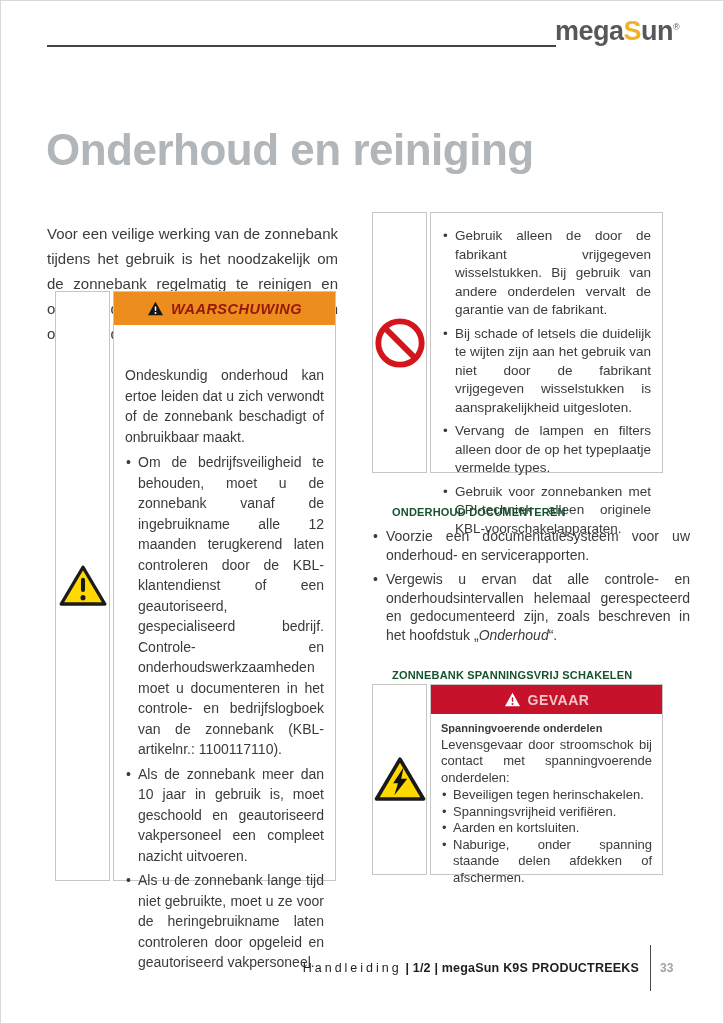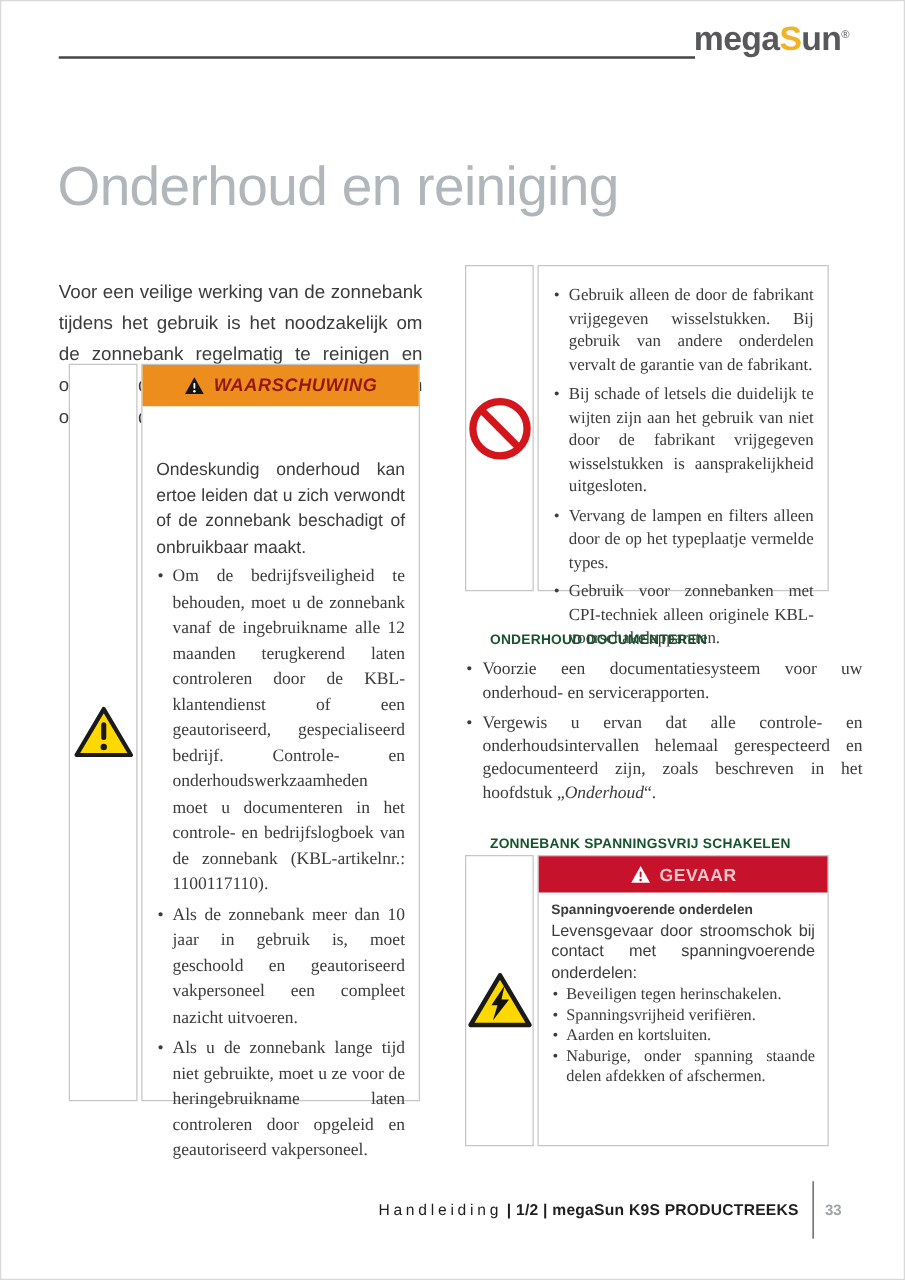--- a/index.html
+++ b/index.html
@@ -20,50 +20,50 @@
   .page{
     position:relative;width:724px;height:1024px;background:#ffffff;
     font-family:"Liberation Sans", sans-serif;color:var(--body-text);
     overflow:hidden;margin:0 auto;box-shadow:0 0 0 1px #d9d9d9 inset;
   }
   
   .header-rule{position:absolute;left:47px;top:45px;width:509px;height:2px;background:#454545;}
   .logo{position:absolute;left:555px;top:16px;font-size:27px;font-weight:bold;color:var(--logo-gray);letter-spacing:-0.5px;white-space:nowrap;}
   .logo .accent{color:var(--logo-yellow);}
   .logo .reg{font-size:9px;vertical-align:super;font-weight:normal;letter-spacing:0;}
-  .page-title{position:absolute;left:46px;top:96px;font-size:44px;font-weight:normal;color:var(--title-gray);letter-spacing:-0.5px;}
+  .page-title{position:absolute;left:46px;top:96px;font-size:44px;font-weight:bold;color:var(--title-gray);letter-spacing:-0.5px;}
   
   .intro{position:absolute;left:47px;top:206px;width:291px;font-size:15px;line-height:25px;text-align:justify;}
   
   .hazard-box{position:absolute;display:flex;gap:3px;box-sizing:border-box;}
   .icon-cell{width:55px;flex:0 0 55px;border:1px solid var(--border-gray);box-sizing:border-box;display:flex;align-items:center;justify-content:center;background:#fff;}
   .content-cell{flex:1;border:1px solid var(--border-gray);box-sizing:border-box;background:#fff;display:flex;flex-direction:column;}
   .box-header{display:flex;align-items:center;justify-content:center;gap:7px;font-weight:bold;letter-spacing:0.5px;flex:0 0 auto;}
   .box-header.orange{background:var(--accent-orange);color:var(--warning-text);height:33px;font-size:14.5px;font-style:italic;}
   .box-header.red{background:var(--accent-red);color:var(--danger-header-text);height:29px;font-size:14px;}
   
   .warning-box{left:55px;top:291px;width:281px;height:590px;}
   .warning-body{padding:40px 11px 10px;font-size:14px;line-height:20.5px;text-align:justify;}
   .box-title{font-weight:bold;}
   .warning-body p{margin:0;}
-  ul.bullets{list-style:none;margin:5px 0 0;padding:0;font-family:Liberation Serif, serif;}
+  ul.bullets{list-style:none;margin:5px 0 0;padding:0;}
   ul.bullets li{position:relative;padding-left:13px;margin:0 0 4px;}
   ul.bullets li::before{content:"•";position:absolute;left:1px;}
   
   .parts-box{left:372px;top:212px;width:291px;height:261px;}
   .parts-body{padding:9px 11px 6px;font-size:13.5px;line-height:18.5px;text-align:justify;}
   .parts-body ul.bullets li{margin-bottom:5px;}
   
   .section-heading{position:absolute;left:392px;font-size:11px;font-weight:bold;color:#14532d;letter-spacing:0.2px;white-space:nowrap;}
   .heading-doc{top:497px;}
   .doc-bullets{position:absolute;left:372px;top:522px;width:318px;font-size:14px;line-height:18.5px;text-align:justify;}
   .doc-bullets ul.bullets li{margin-bottom:6px;padding-left:14px;}
   .heading-voltage{top:660px;}
   
-  .danger-box{left:372px;top:684px;width:291px;height:233px;}
+  .danger-box{left:372px;top:684px;width:291px;height:191px;}
   .danger-body{padding:6px 10px 6px;font-size:13px;line-height:16.5px;text-align:justify;}
   .danger-body .box-title{font-size:11px;}
   .danger-body p{margin:0;}
   .danger-body ul.bullets{margin-top:1px;}
   .danger-body ul.bullets li{margin-bottom:0;padding-left:12px;}
   
   .footer{position:absolute;left:0;right:0;top:944px;height:48px;display:flex;align-items:center;justify-content:flex-end;padding-right:38px;}
   .footer-text{font-size:12.5px;color:#1e1e1e;white-space:nowrap;}
   .footer-text .manual-label{letter-spacing:3px;}
   .footer-text .bold{font-weight:bold;letter-spacing:0.2px;}

